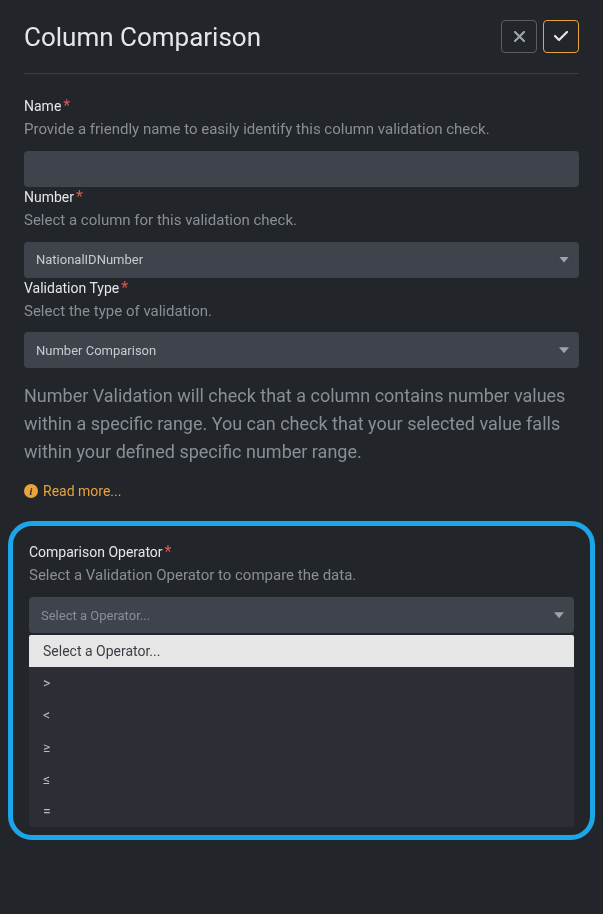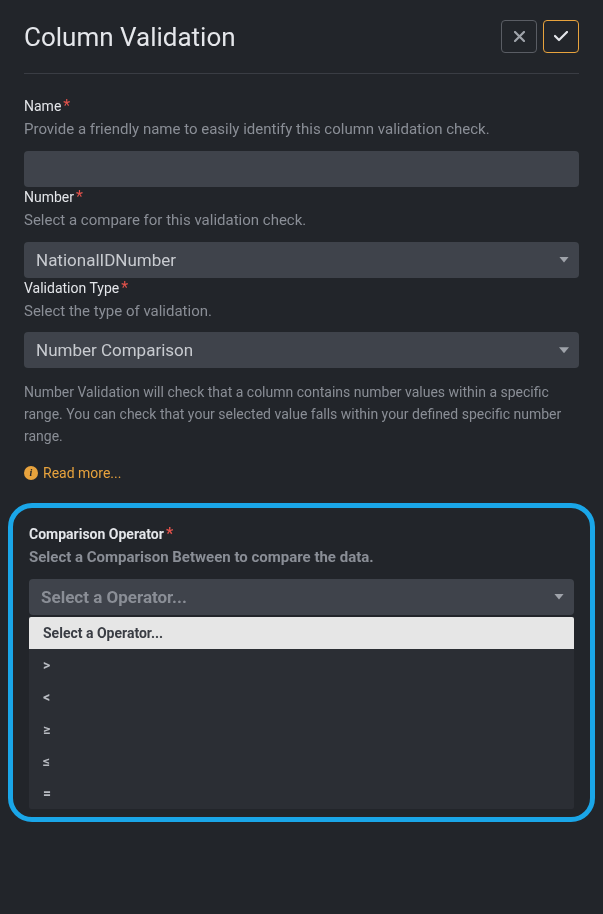--- a/index.html
+++ b/index.html
@@ -65,41 +65,41 @@
       line-height: 1.45;
     }
     .text-input, .select-input {
       width: 100%;
       height: 36px;
       background: #3f434b;
       border: none;
       border-radius: 4px;
       color: #c8cbd0;
       padding: 0 12px;
-      font-size: 17px;
+      font-size: 13px;
       appearance: none;
       position: relative;
     }
     .select-wrap {
       position: relative;
     }
     .select-wrap::after {
       content: '';
       position: absolute;
       right: 10px;
       top: 50%;
       width: 10px;
       height: 6px;
       transform: translateY(-50%);
       background: #9fa3aa;
       clip-path: polygon(0 0, 100% 0, 50% 100%);
       pointer-events: none;
     }
     .description {
-      font-size: 14px;
+      font-size: 18px;
       color: #8a8e96;
       line-height: 1.55;
       margin-top: 14px;
       margin-bottom: 14px;
     }
     .read-more {
       color: #e8a33d;
       font-size: 14px;
       display: inline-flex;
       align-items: center;
@@ -121,21 +121,20 @@
       font-style: italic;
       font-family: Georgia, serif;
     }
     .highlight-box {
       border: 5px solid #1aa6e8;
       border-radius: 24px;
       padding: 16px 0 8px 0;
       margin-top: 22px;
       margin-left: -16px;
       margin-right: -16px;
-      font-weight: bold;
     }
     .highlight-inner { padding: 0 16px; }
     .select-placeholder { color: #8a8e96; }
     .dropdown-list {
       margin-top: 2px;
       background: #2b2e34;
       border-radius: 2px;
       overflow: hidden;
     }
     .dropdown-item {
@@ -149,21 +148,21 @@
       color: #3a3d44;
     }
     svg { display: block; }
   </style>
 </head>
 <body>
 
 <div class="modal">
 
   <div class="header">
-    <h1 class="title">Column Validation</h1>
+    <h1 class="title">Column Comparison</h1>
     <div class="header-actions">
       <button class="icon-btn">
         <span>
           <svg width="11" height="11" viewBox="0 0 11 11">
               <path d="M1 1 L10 10 M10 1 L1 10" stroke="#9fa3aa" stroke-width="2.2" stroke-linecap="round"></path>
             </svg>
         </span>
       </button>
       <button class="icon-btn confirm">
         <span>
@@ -176,21 +175,21 @@
   </div>
 
   <div class="field">
     <span class="field-label">Name</span><span class="required">*</span>
     <div class="field-help">Provide a friendly name to easily identify this column validation check.</div>
     <input class="text-input" type="text" value="" style="">
   </div>
 
   <div class="field">
     <span class="field-label">Number</span><span class="required">*</span>
-    <div class="field-help">Select a compare for this validation check.</div>
+    <div class="field-help">Select a column for this validation check.</div>
     <div class="select-wrap">
       <div class="select-input" style="display:flex;align-items:center;">
         <span>NationalIDNumber</span>
       </div>
     </div>
   </div>
 
   <div class="field" style="margin-bottom:10px;">
     <span class="field-label">Validation Type</span><span class="required">*</span>
     <div class="field-help">Select the type of validation.</div>
@@ -203,21 +202,21 @@
     <a class="read-more">
       <span class="info-icon">i</span>
       <span>Read more...</span>
     </a>
   </div>
 
   <div class="highlight-box">
     <div class="highlight-inner">
       <div class="field" style="margin-bottom:0;">
         <span class="field-label">Comparison Operator</span><span class="required">*</span>
-        <div class="field-help">Select a Comparison Between to compare the data.</div>
+        <div class="field-help">Select a Validation Operator to compare the data.</div>
         <div class="select-wrap">
           <div class="select-input" style="display:flex;align-items:center;">
             <span class="select-placeholder">Select a Operator...</span>
           </div>
         </div>
         <div class="dropdown-list">
           <div class="dropdown-item selected">Select a Operator...</div>
           <div class="dropdown-item">&gt;</div>
           <div class="dropdown-item">&lt;</div>
           <div class="dropdown-item">≥</div>

